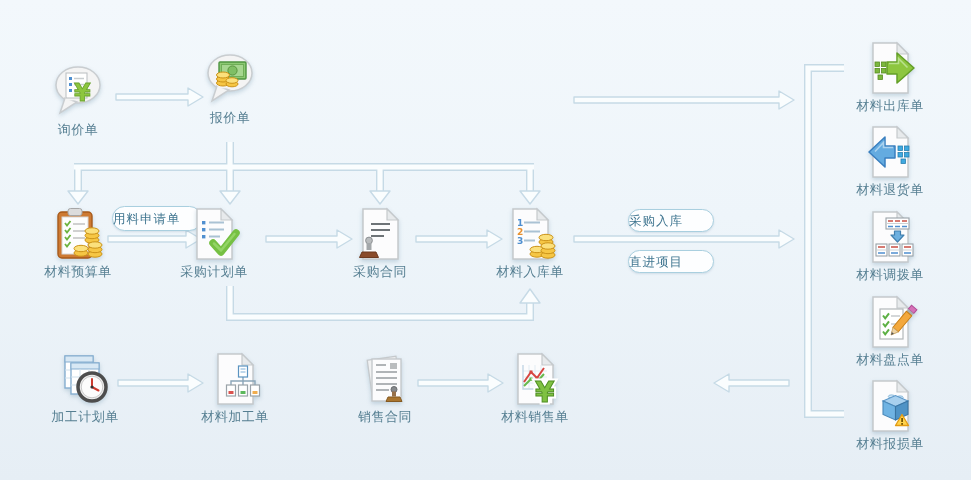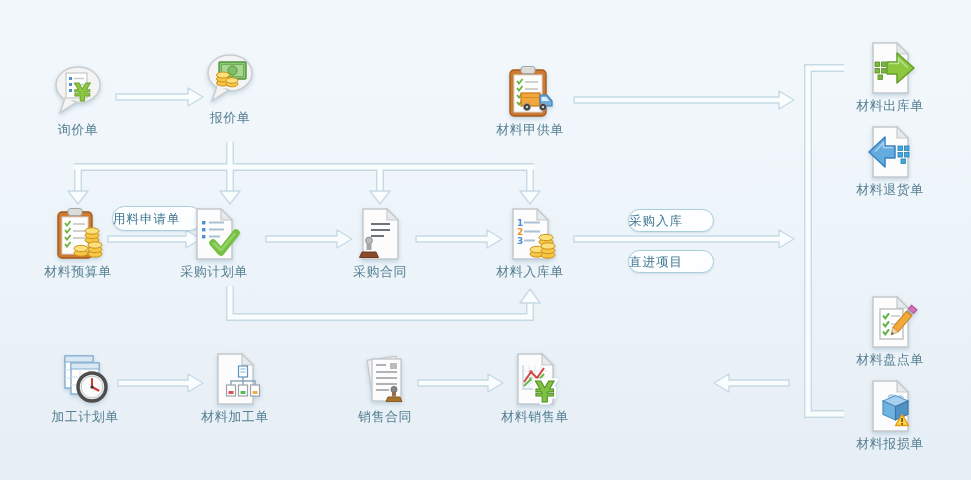--- a/index.html
+++ b/index.html
@@ -90,40 +90,20 @@
         <ellipse cx="21" cy="31" rx="6.5" ry="3" fill="#f6c644" stroke="#cc9318"></ellipse>
         <ellipse cx="21" cy="27" rx="6.5" ry="3" fill="#f6c644" stroke="#cc9318"></ellipse>
         <ellipse cx="21" cy="23" rx="6.5" ry="3" fill="#fbe07c" stroke="#cc9318"></ellipse>
         <ellipse cx="30" cy="32" rx="6" ry="2.8" fill="#f6c644" stroke="#cc9318"></ellipse>
         <ellipse cx="30" cy="28.5" rx="6" ry="2.8" fill="#fbe07c" stroke="#cc9318"></ellipse>
       </svg>
     </span>
     <div class="nlabel">报价单</div>
   </div>
 
-  <div class="node" style="left:470px;top:64px">
-    <span class="icon">
-      <svg width="56" height="56" viewBox="0 0 56 56">
-        <rect x="8" y="6" width="36" height="46" rx="4" fill="#cd7a33" stroke="#a85a1a" stroke-width="1.4"></rect>
-        <rect x="12" y="11" width="28" height="37" fill="#fdfdfd" stroke="#d8d8d8"></rect>
-        <rect x="19" y="2.5" width="14" height="7" rx="2.5" fill="#dcdcdc" stroke="#a6a6a6"></rect>
-        <path d="M15,17 l2,2.5 3.5,-4.5 M15,24 l2,2.5 3.5,-4.5 M15,31 l2,2.5 3.5,-4.5 M15,38 l2,2.5 3.5,-4.5" stroke="#6cb33f" stroke-width="1.8" fill="none"></path>
-        <path d="M23,18 h13 M23,25 h13 M23,32 h13" stroke="#d0d0d0" stroke-width="1.8"></path>
-        <rect x="19" y="29" width="19" height="13" fill="#f2a73d" stroke="#c87b17" stroke-width="1.2"></rect>
-        <path d="M19,33.5 h19" stroke="#d88d22" stroke-width="1"></path>
-        <path d="M38,31 h7 l5,6 v5 h-12 z" fill="#6db0e0" stroke="#417fae" stroke-width="1.2"></path>
-        <path d="M39.5,33 h4.5 l3.4,4 h-7.9 z" fill="#ddeefb"></path>
-        <circle cx="25" cy="43" r="3.6" fill="#3c3c3c" stroke="#9a9a9a"></circle>
-        <circle cx="25" cy="43" r="1.3" fill="#cfd1d3"></circle>
-        <circle cx="41" cy="43" r="3.6" fill="#3c3c3c" stroke="#9a9a9a"></circle>
-        <circle cx="41" cy="43" r="1.3" fill="#cfd1d3"></circle>
-      </svg>
-    </span>
-    <div class="nlabel">材料甲供单</div>
-  </div>
 
   <div class="node" style="left:18px;top:206px">
     <span class="icon">
       <svg width="56" height="56" viewBox="0 0 56 56">
         <rect x="8" y="6" width="34" height="46" rx="4" fill="#cd7a33" stroke="#a85a1a" stroke-width="1.4"></rect>
         <rect x="12" y="11" width="26" height="37" fill="#fdfdfd" stroke="#d8d8d8"></rect>
         <rect x="18" y="2.5" width="14" height="7" rx="2.5" fill="#dcdcdc" stroke="#a6a6a6"></rect>
         <path d="M15,17 l2,2.5 3.5,-4.5 M15,24 l2,2.5 3.5,-4.5 M15,31 l2,2.5 3.5,-4.5 M15,38 l2,2.5 3.5,-4.5" stroke="#6cb33f" stroke-width="1.8" fill="none"></path>
         <path d="M23,18 h12 M23,25 h12 M23,32 h12" stroke="#d0d0d0" stroke-width="1.8"></path>
         <ellipse cx="42" cy="34" rx="7" ry="3.2" fill="#f6c644" stroke="#cc9318"></ellipse>
@@ -292,20 +272,40 @@
         <rect x="36" y="22" width="4.5" height="4.5" fill="#3fa9e0" stroke="#2a7fb0" stroke-width="0.8"></rect>
         <rect x="42.5" y="22" width="4.5" height="4.5" fill="#3fa9e0" stroke="#2a7fb0" stroke-width="0.8"></rect>
         <rect x="36" y="28.5" width="4.5" height="4.5" fill="#3fa9e0" stroke="#2a7fb0" stroke-width="0.8"></rect>
         <rect x="42.5" y="28.5" width="4.5" height="4.5" fill="#3fa9e0" stroke="#2a7fb0" stroke-width="0.8"></rect>
         <rect x="39" y="35" width="4.5" height="4.5" fill="#3fa9e0" stroke="#2a7fb0" stroke-width="0.8"></rect>
       </svg>
     </span>
     <div class="nlabel">材料退货单</div>
   </div>
 
+  <div class="node" style="left:830px;top:209px">
+    <span class="icon">
+      <svg width="56" height="56" viewBox="0 0 56 56">
+        <path d="M11,3 H35 L46,14 V53 H11 Z" fill="#fcfcfd" stroke="#c5c9cc" stroke-width="1.5"></path>
+        <path d="M35,3 V14 H46 Z" fill="#e7eaec" stroke="#c5c9cc" stroke-width="1.2"></path>
+        <rect x="24" y="9" width="23" height="11" fill="#ffffff" stroke="#9aa3a9" stroke-width="1.1"></rect>
+        <path d="M24,14.5 h23" stroke="#ccd1d4" stroke-width="1"></path>
+        <path d="M26,12 h5 M33,12 h5 M40,12 h5" stroke="#c94f44" stroke-width="1.4"></path>
+        <path d="M26,17.5 h5 M33,17.5 h5 M40,17.5 h5" stroke="#4f8fd0" stroke-width="1.4"></path>
+        <path d="M32.5,22 h6 v4 h3.5 l-6.5,7 -6.5,-7 h3.5 z" fill="#6db0e0" stroke="#417fae" stroke-width="1.2" stroke-linejoin="round"></path>
+        <rect x="14" y="35" width="11" height="12" fill="#ffffff" stroke="#9aa3a9" stroke-width="1.1"></rect>
+        <rect x="27" y="35" width="11" height="12" fill="#ffffff" stroke="#9aa3a9" stroke-width="1.1"></rect>
+        <rect x="40" y="35" width="11" height="12" fill="#ffffff" stroke="#9aa3a9" stroke-width="1.1"></rect>
+        <path d="M14,41 h11 M27,41 h11 M40,41 h11" stroke="#ccd1d4" stroke-width="1"></path>
+        <path d="M16,38 h7 M29,38 h7 M42,38 h7" stroke="#c94f44" stroke-width="1.4"></path>
+        <path d="M16,44 h7 M29,44 h7 M42,44 h7" stroke="#4f8fd0" stroke-width="1.4"></path>
+      </svg>
+    </span>
+    <div class="nlabel">材料调拨单</div>
+  </div>
 
   <div class="node" style="left:830px;top:294px">
     <span class="icon">
       <svg width="56" height="56" viewBox="0 0 56 56">
         <path d="M11,3 H35 L46,14 V53 H11 Z" fill="#fcfcfd" stroke="#c5c9cc" stroke-width="1.5"></path>
         <path d="M35,3 V14 H46 Z" fill="#e7eaec" stroke="#c5c9cc" stroke-width="1.2"></path>
         <rect x="18" y="15" width="23" height="30" fill="#ffffff" stroke="#b2b7ba" stroke-width="1.2"></rect>
         <path d="M21,21.5 l2.2,2.8 3.8,-5 M21,29.5 l2.2,2.8 3.8,-5 M21,37.5 l2.2,2.8 3.8,-5" stroke="#5cb043" stroke-width="2" fill="none"></path>
         <path d="M29,22 h9 M29,30 h9 M29,38 h6" stroke="#c6cacd" stroke-width="1.6"></path>
         <g transform="rotate(40 40 28)">

